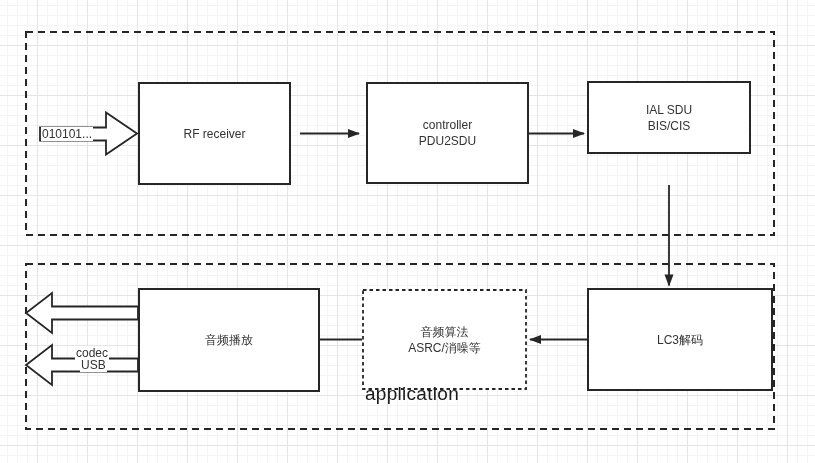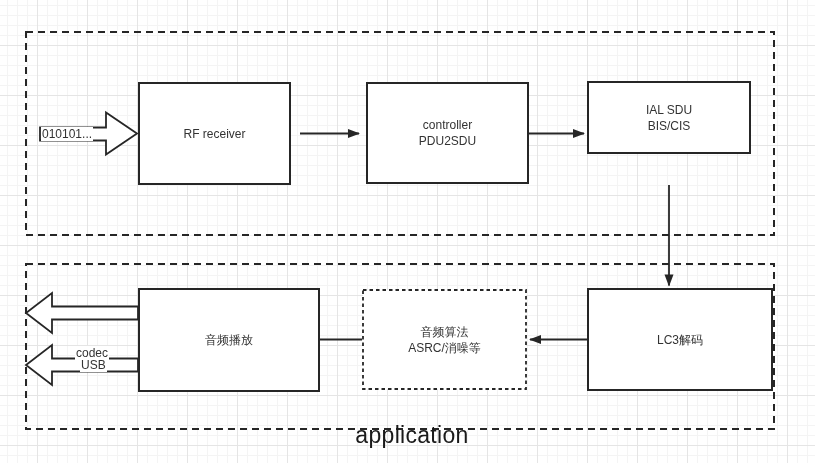--- a/index.html
+++ b/index.html
@@ -37,21 +37,21 @@
   .node span { display: block; }
 
   .group-label {
     position: absolute;
     width: 750px; left: 25px;
     text-align: center;
     color: #333333;
     pointer-events: none;
   }
   .ble-label { top: 42px; font-size: 12.5px; }
-  .app-label { top: 422px; font-size: 23px; color: #1a1a1a; transform: translateX(12px); letter-spacing: 0.3px; }
+  .app-label { top: 383px; font-size: 19px; color: #1a1a1a; transform: translateX(12px); letter-spacing: 0.3px; }
 
   .edge-label {
     position: absolute;
     font-size: 12px;
     line-height: 14px;
     color: #333333;
     background: #ffffff;
     padding: 0 1px;
     white-space: nowrap;
   }

